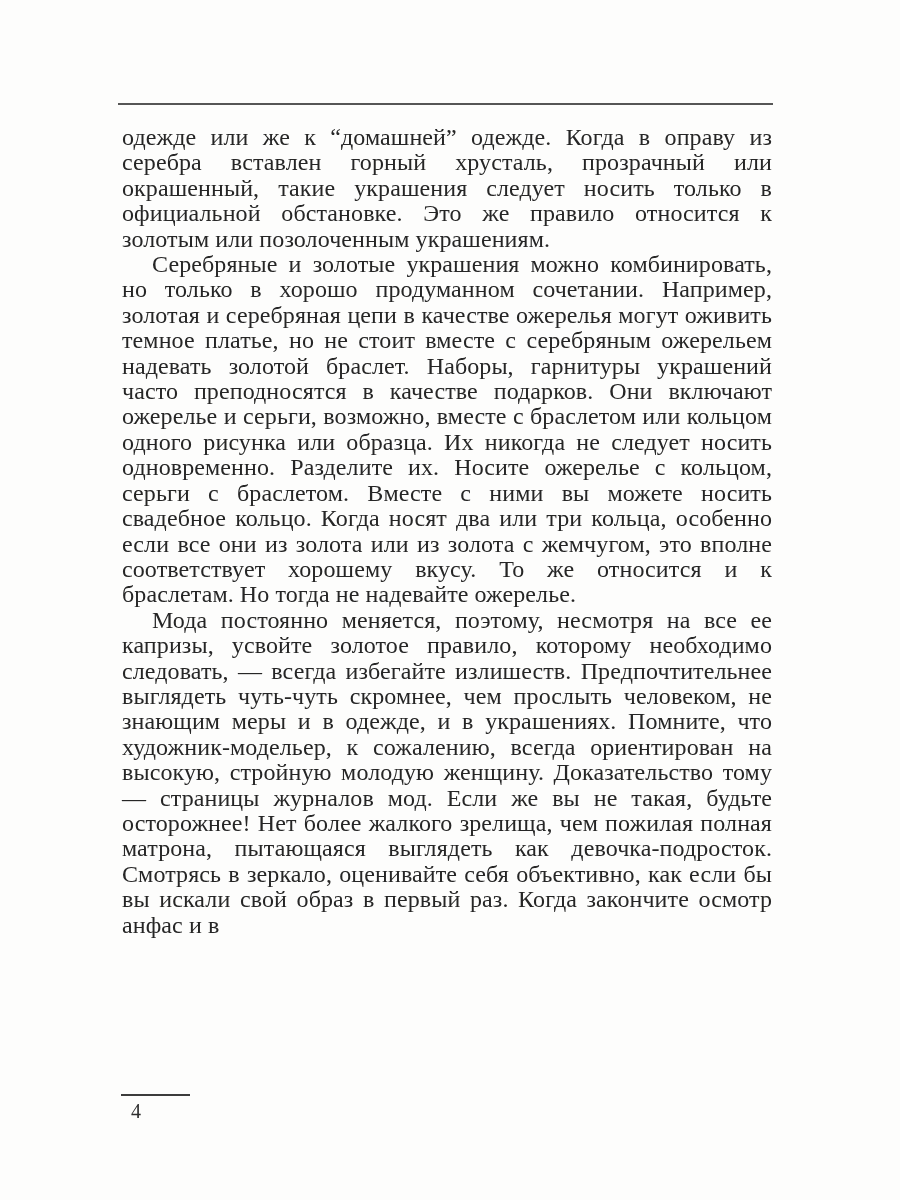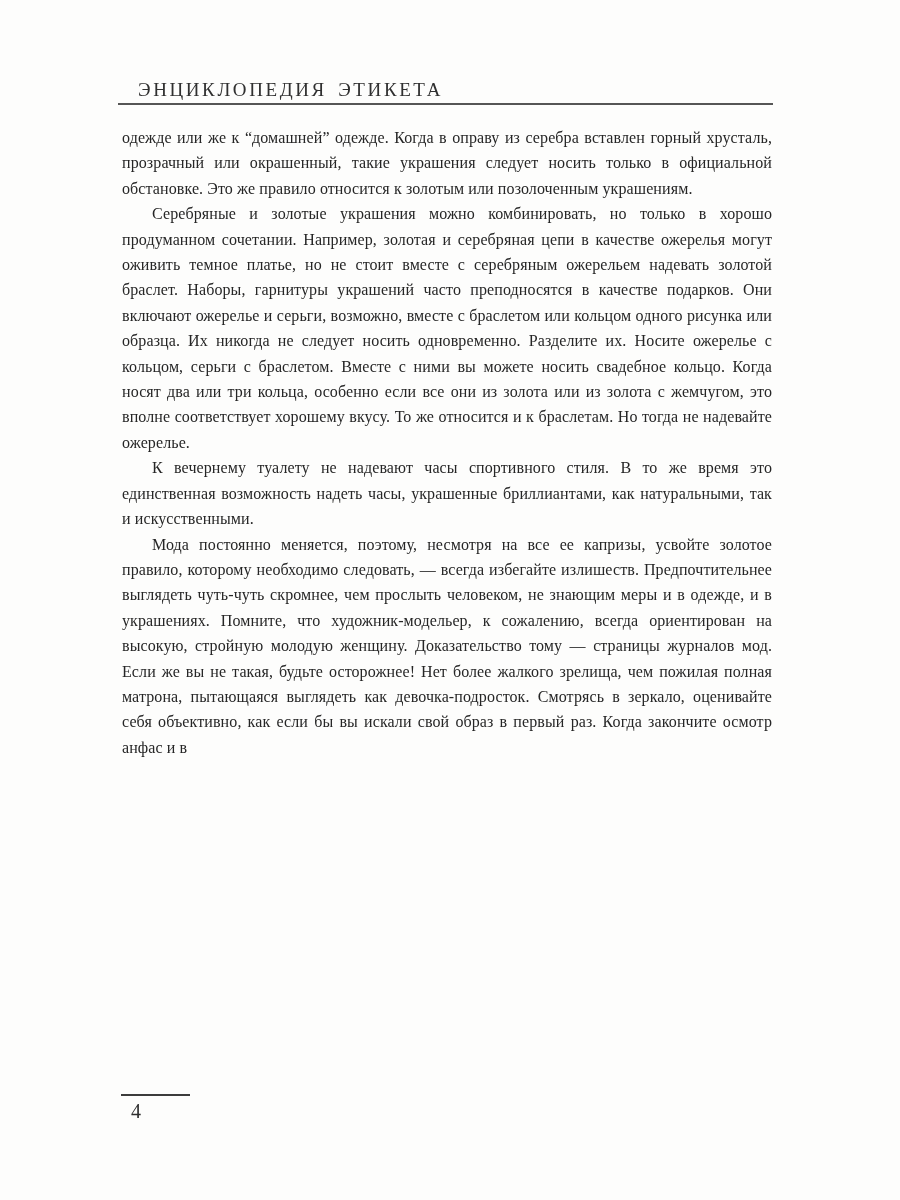--- a/index.html
+++ b/index.html
@@ -32,21 +32,21 @@
     top: 103px;
     width: 655px;
     height: 2px;
     background: #565656;
   }
   .text-block {
     position: absolute;
     left: 122px;
     top: 125px;
     width: 650px;
-    font-size: 16px;
+    font-size: 24px;
     line-height: 25.4px;
     text-align: justify;
     letter-spacing: 0.1px;
   }
   .para {
     margin: 0;
     padding: 0;
     text-indent: 30px;
   }
   .para.no-indent {
@@ -66,26 +66,24 @@
     top: 1100px;
     font-size: 20px;
     color: #2e2e2e;
   }
 </style>
 </head>
 <body>
 
 <div class="page">
 
-  <span class="running-title">ЭНЦИКЛОПЕДИЯ ЭТИКЕТА</span>
   <div class="head-rule"></div>
 
   <div class="text-block">
     <p class="para no-indent">одежде или же к “домашней” одежде. Когда в оправу из серебра вставлен горный хрусталь, прозрачный или окрашенный, такие украшения следует носить только в официальной обстановке. Это же правило относится к золотым или позолоченным украшениям.</p>
     <p class="para">Серебряные и золотые украшения можно комбинировать, но только в хорошо продуманном сочетании. Например, золотая и серебряная цепи в качестве ожерелья могут оживить темное платье, но не стоит вместе с серебряным ожерельем надевать золотой браслет. Наборы, гарнитуры украшений часто преподносятся в качестве подарков. Они включают ожерелье и серьги, возможно, вместе с браслетом или кольцом одного рисунка или образца. Их никогда не следует носить одновременно. Разделите их. Носите ожерелье с кольцом, серьги с браслетом. Вместе с ними вы можете носить свадебное кольцо. Когда носят два или три кольца, особенно если все они из золота или из золота с жемчугом, это вполне соответствует хорошему вкусу. То же относится и к браслетам. Но тогда не надевайте ожерелье.</p>
-    <p class="para">К вечернему туалету не надевают часы спортивного стиля. В то же время это единственная возможность надеть часы, украшенные бриллиантами, как натуральными, так и искусственными.</p>
     <p class="para">Мода постоянно меняется, поэтому, несмотря на все ее капризы, усвойте золотое правило, которому необходимо следовать, — всегда избегайте излишеств. Предпочтительнее выглядеть чуть-чуть скромнее, чем прослыть человеком, не знающим меры и в одежде, и в украшениях. Помните, что художник-модельер, к сожалению, всегда ориентирован на высокую, стройную молодую женщину. Доказательство тому — страницы журналов мод. Если же вы не такая, будьте осторожнее! Нет более жалкого зрелища, чем пожилая полная матрона, пытающаяся выглядеть как девочка-подросток. Смотрясь в зеркало, оценивайте себя объективно, как если бы вы искали свой образ в первый раз. Когда закончите осмотр анфас и в</p>
   </div>
 
   <div class="foot-rule"></div>
   <div class="page-number">4</div>
 
 </div>
 
 </body></html>

